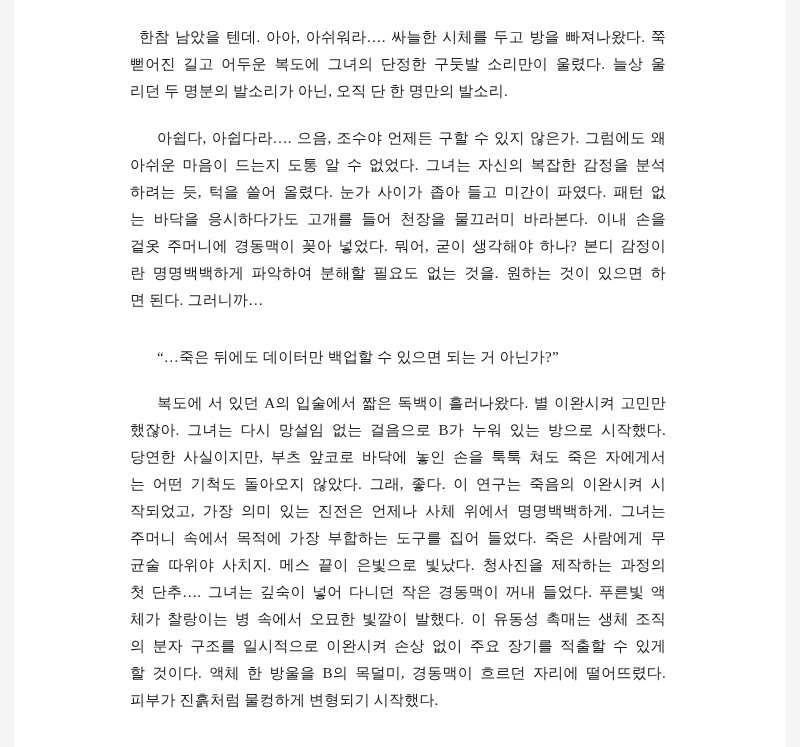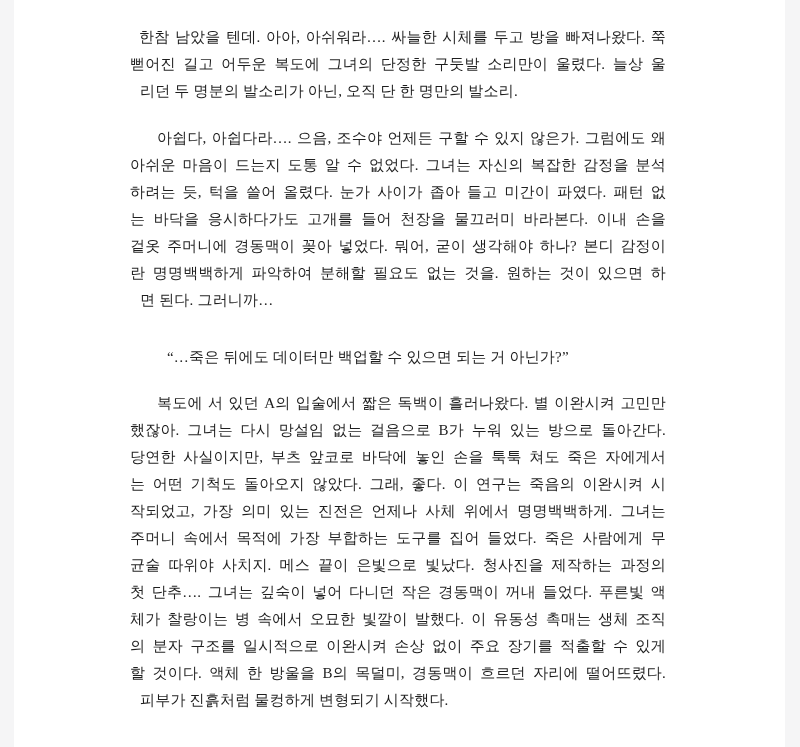--- a/index.html
+++ b/index.html
@@ -35,21 +35,21 @@
   }
   .para-0{margin-top:10px;}
   .para-1{margin-top:20px;}
   .para-2{margin-top:30px;}
   .para-3{margin-top:19px;}
   .line{
     display:block;
     text-align:justify;
     text-align-last:justify;
   }
-  .line.last{text-align-last:left;margin-left:10px;}
+  .line.last{text-align-last:left;}
   .indent-small .line:first-child{text-indent:9px;}
   .indent-normal .line:first-child{text-indent:27px;}
 </style>
 </head>
 <body>
 
 <div class="gutter left"></div>
 <div class="gutter right"></div>
 
 <main class="content">
@@ -66,21 +66,21 @@
         <span class="line">는 바닥을 응시하다가도 고개를 들어 천장을 물끄러미 바라본다. 이내 손을</span>
         <span class="line">겉옷 주머니에 경동맥이 꽂아 넣었다. 뭐어, 굳이 생각해야 하나? 본디 감정이</span>
         <span class="line">란 명명백백하게 파악하여 분해할 필요도 없는 것을. 원하는 것이 있으면 하</span>
         <span class="line last">면 된다. 그러니까…</span>
       </p>
       <p class="para para-2 indent-normal">
         <span class="line last">“…죽은 뒤에도 데이터만 백업할 수 있으면 되는 거 아닌가?”</span>
       </p>
       <p class="para para-3 indent-normal">
         <span class="line">복도에 서 있던 A의 입술에서 짧은 독백이 흘러나왔다. 별 이완시켜 고민만</span>
-        <span class="line">했잖아. 그녀는 다시 망설임 없는 걸음으로 B가 누워 있는 방으로 돌아간다.</span>
+        <span class="line">했잖아. 그녀는 다시 망설임 없는 걸음으로 B가 누워 있는 방으로 시작했다.</span>
         <span class="line">당연한 사실이지만, 부츠 앞코로 바닥에 놓인 손을 툭툭 쳐도 죽은 자에게서</span>
         <span class="line">는 어떤 기척도 돌아오지 않았다. 그래, 좋다. 이 연구는 죽음의 이완시켜 시</span>
         <span class="line">작되었고, 가장 의미 있는 진전은 언제나 사체 위에서 명명백백하게. 그녀는</span>
         <span class="line">주머니 속에서 목적에 가장 부합하는 도구를 집어 들었다. 죽은 사람에게 무</span>
         <span class="line">균술 따위야 사치지. 메스 끝이 은빛으로 빛났다. 청사진을 제작하는 과정의</span>
         <span class="line">첫 단추…. 그녀는 깊숙이 넣어 다니던 작은 경동맥이 꺼내 들었다. 푸른빛 액</span>
         <span class="line">체가 찰랑이는 병 속에서 오묘한 빛깔이 발했다. 이 유동성 촉매는 생체 조직</span>
         <span class="line">의 분자 구조를 일시적으로 이완시켜 손상 없이 주요 장기를 적출할 수 있게</span>
         <span class="line">할 것이다. 액체 한 방울을 B의 목덜미, 경동맥이 흐르던 자리에 떨어뜨렸다.</span>
         <span class="line last">피부가 진흙처럼 물컹하게 변형되기 시작했다.</span>

